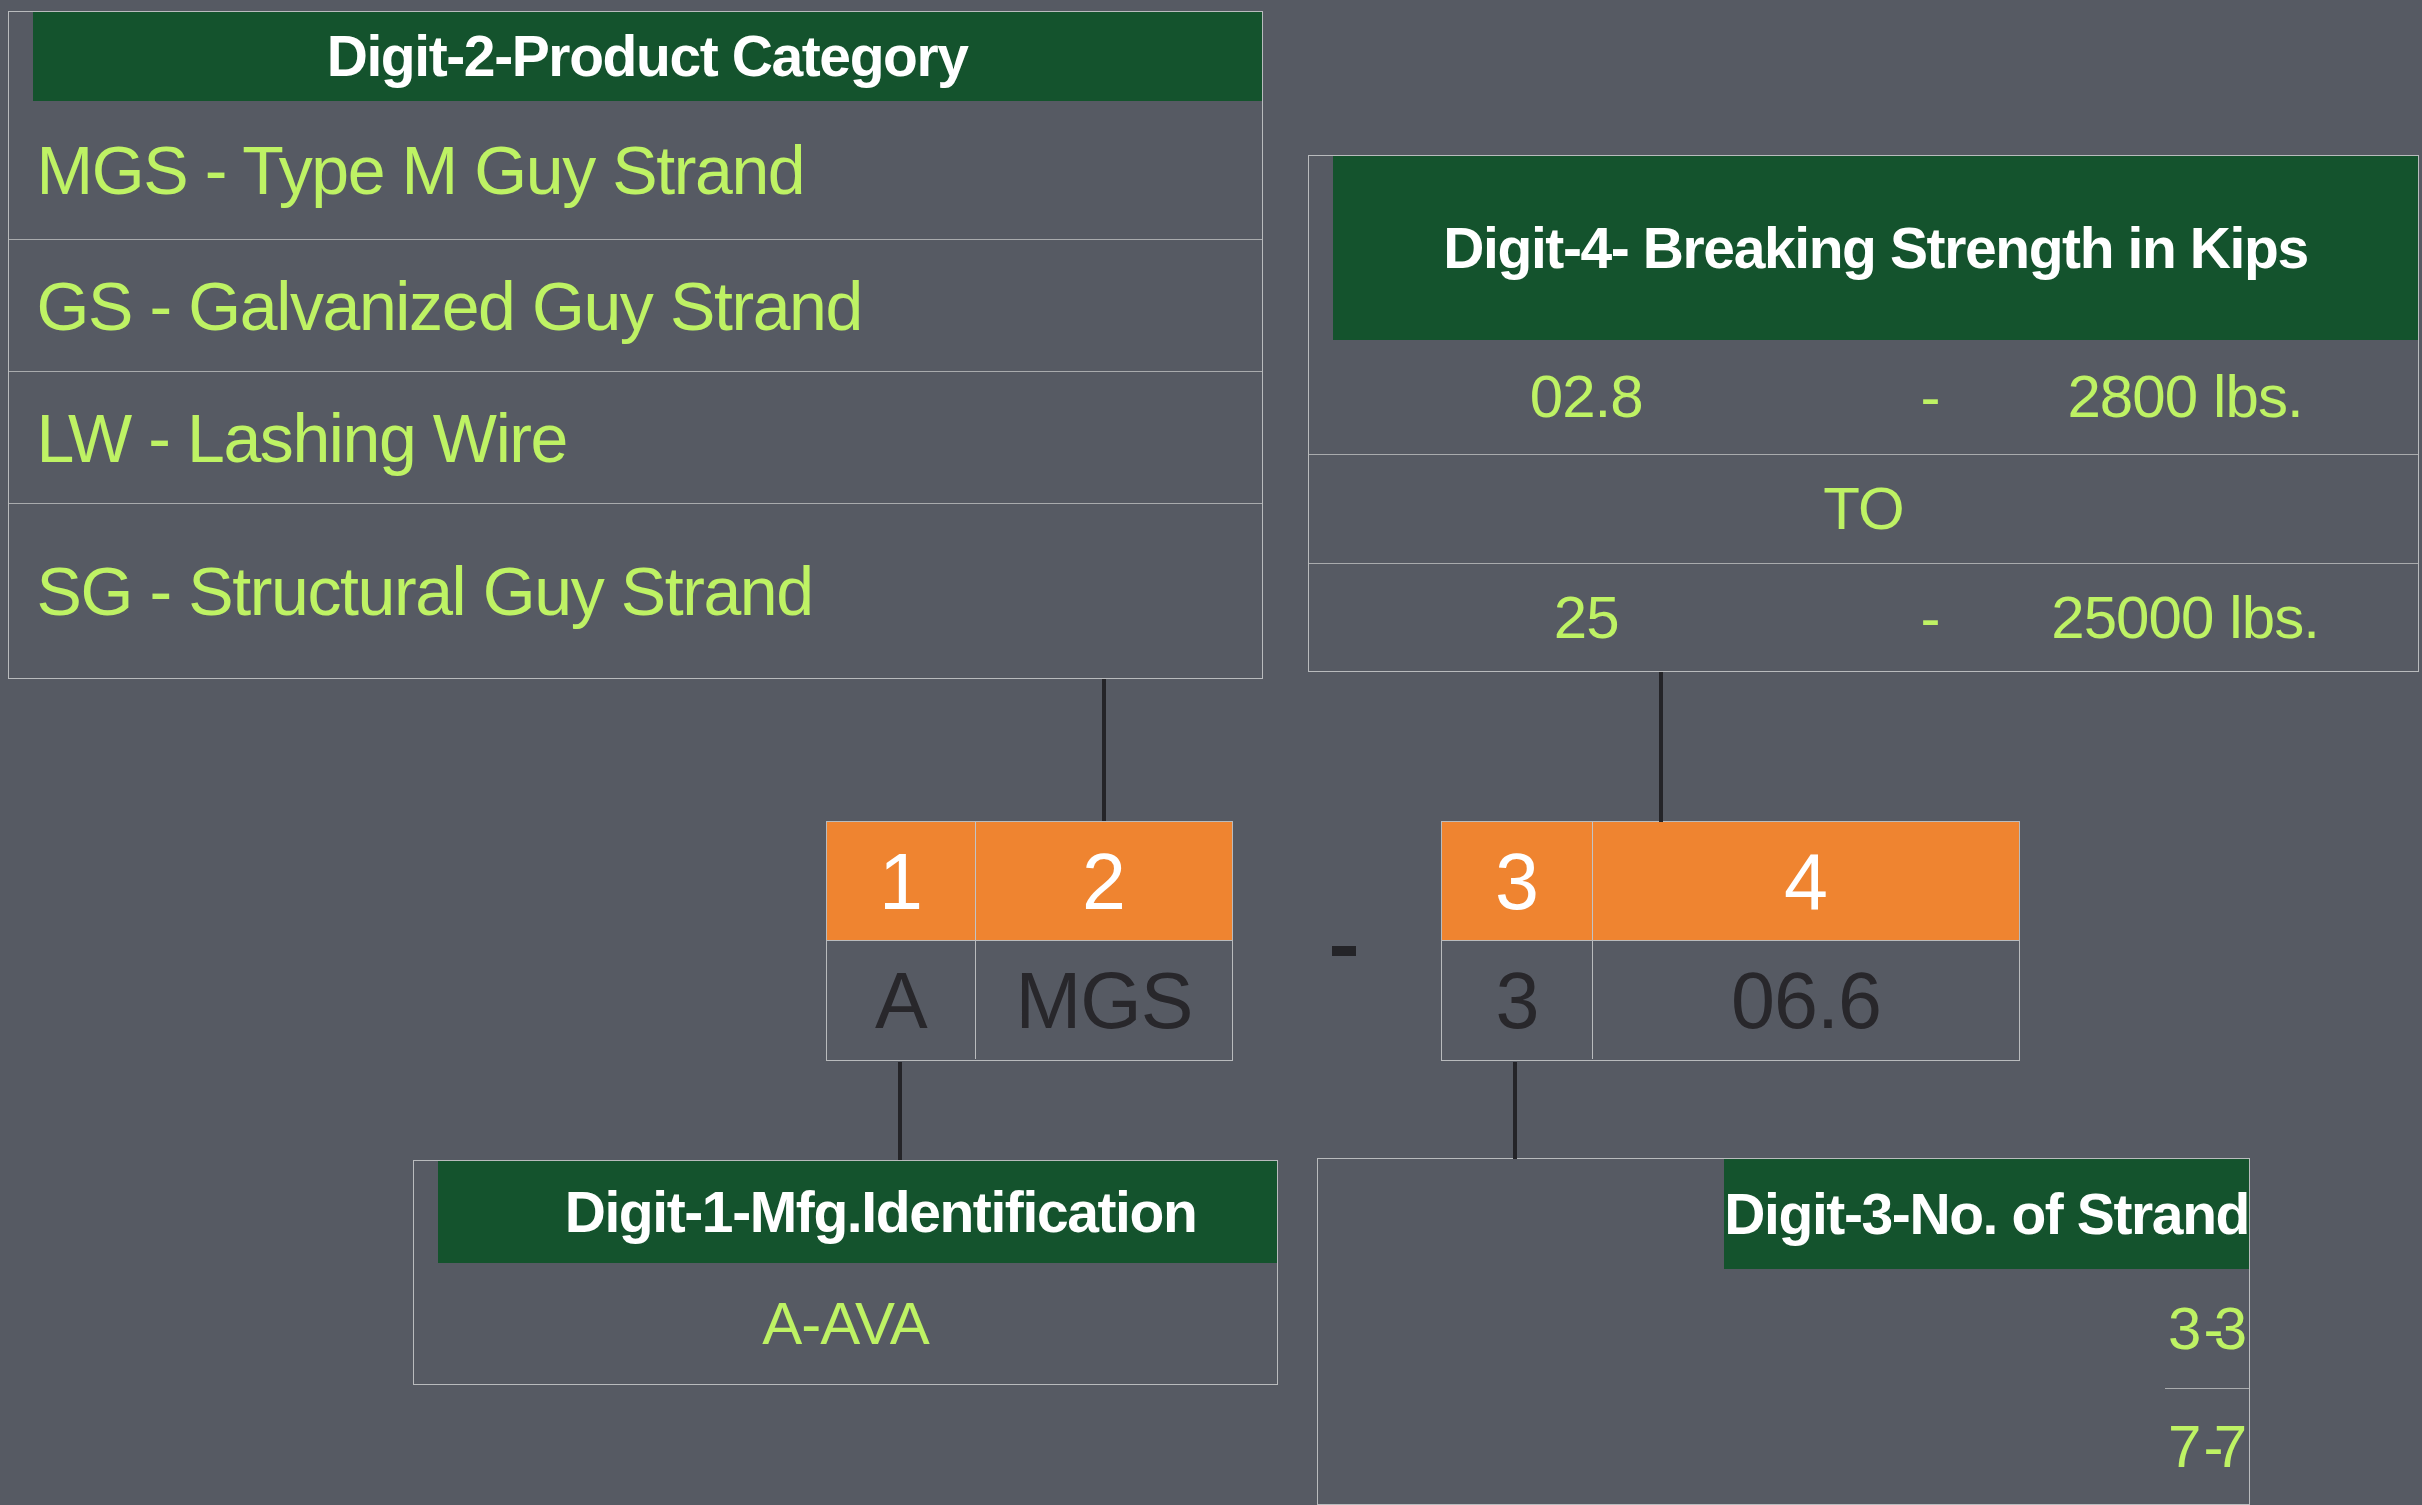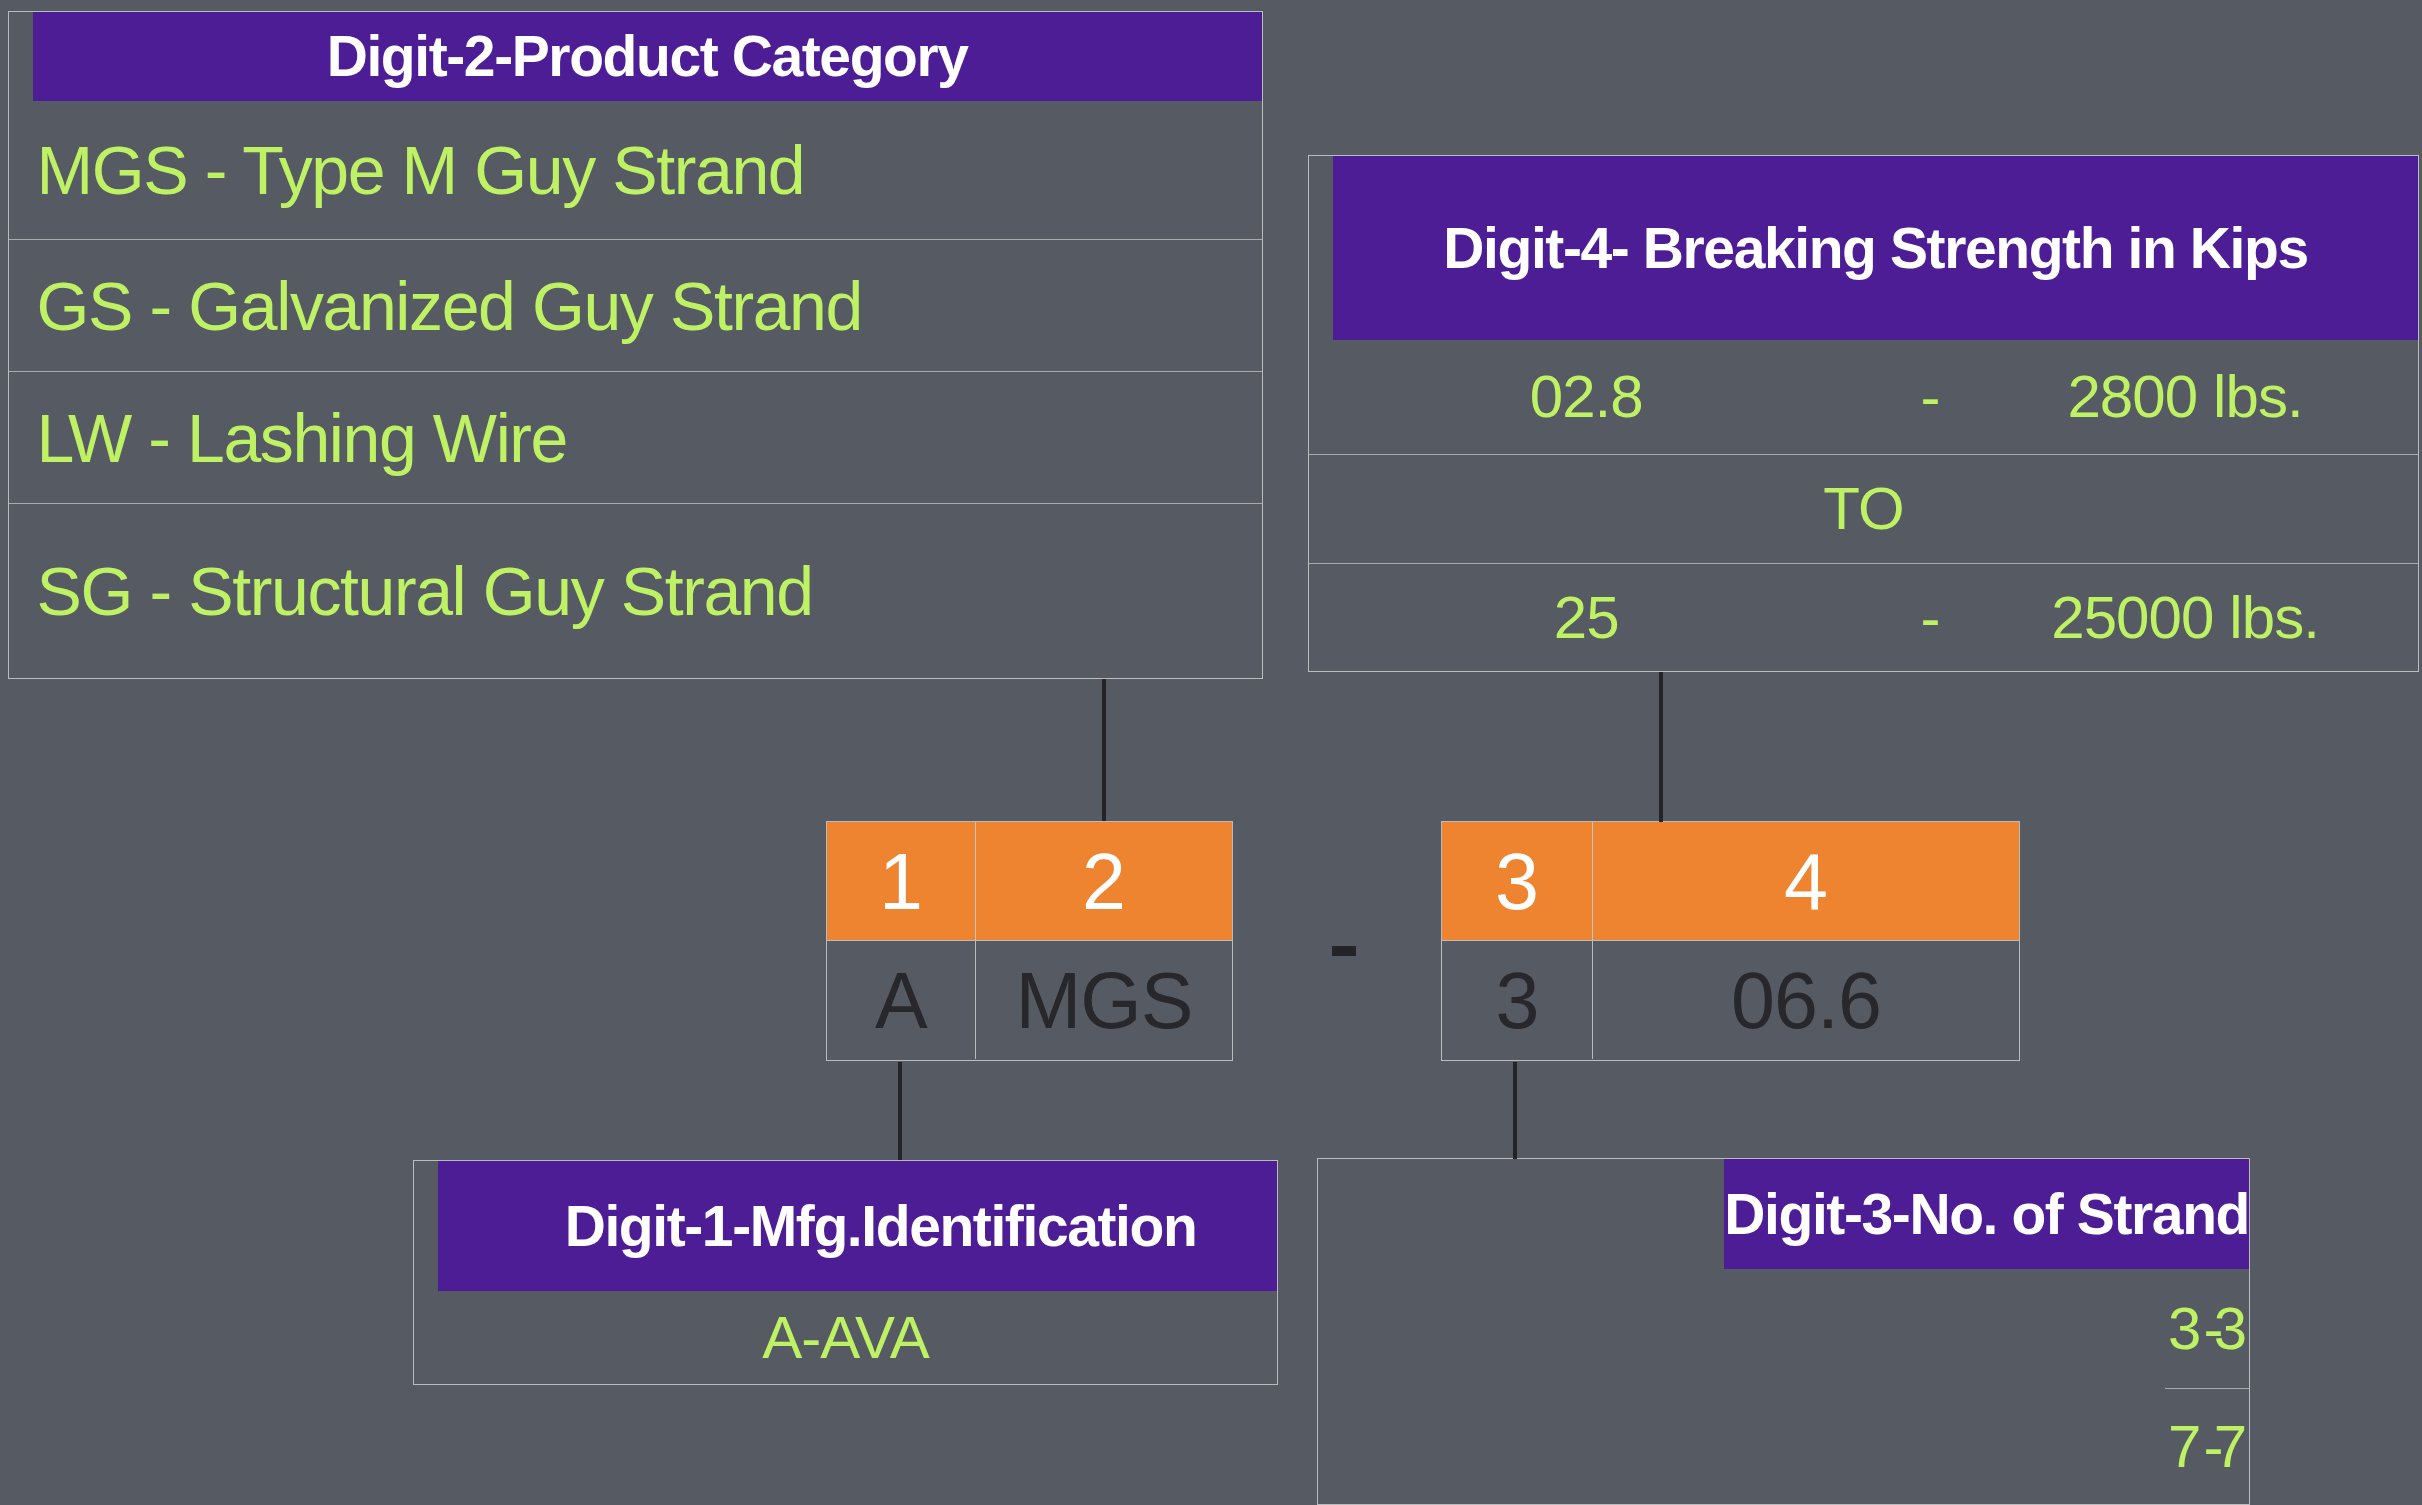--- a/index.html
+++ b/index.html
@@ -3,21 +3,21 @@
 <meta charset="utf-8">
 <style>
   html,body{margin:0;padding:0;background:#565a63;}
   #canvas{
     position:relative;width:2423px;height:1506px;background:#565a63;
     font-family:"Liberation Sans",sans-serif;overflow:hidden;
   }
   
   .tbl{position:absolute;border:1.9px solid #b9bbbd;box-sizing:border-box;display:flex;flex-direction:column;}
   .tbl-header{
-    background:#4c1d95;color:#ffffff;font-weight:bold;font-size:57px;letter-spacing:-1.4px;
+    background:#14532d;color:#ffffff;font-weight:bold;font-size:57px;letter-spacing:-1.4px;
     display:flex;align-items:center;justify-content:center;flex:0 0 auto;line-height:1;
     text-align:center;white-space:nowrap;margin-left:24px;
   }
   .tbl-row{
     color:#bef264;font-size:68px;letter-spacing:-1.4px;line-height:1;
     display:flex;align-items:center;border-top:1.9px solid #a9abad;flex:1 1 auto;
     box-sizing:border-box;white-space:nowrap;
   }
   .tbl-row.first{border-top:none;}
   .lead{padding-left:28px;justify-content:flex-start;}
@@ -65,21 +65,21 @@
     <div class="tbl-row centered smalltxt" style="flex:0 0 109px;">TO</div>
     <div class="tbl-row triple smalltxt">
       <span>25</span>
       <span>-</span>
       <span>25000 lbs.</span>
       <span></span>
     </div>
   </section>
 
   <section class="tbl" style="left:413px;top:1160px;width:865px;height:225px;">
-    <div class="tbl-header" style="height:130px;padding-left:46px;">Digit-1-Mfg.Identification</div>
+    <div class="tbl-header" style="height:102px;padding-left:46px;">Digit-1-Mfg.Identification</div>
     <div class="tbl-row first centered smalltxt">A-AVA</div>
   </section>
 
   <section class="tbl ns" style="left:1317px;top:1158px;width:933px;height:347px;align-items:flex-end;">
     <div class="tbl-header" style="height:110px;">Digit-3-No. of Strand</div>
     <div class="tbl-row first triple smalltxt" style="flex:0 0 119px;">
       <span>3</span>
       <span>-</span>
       <span>3</span>
       <span></span>

